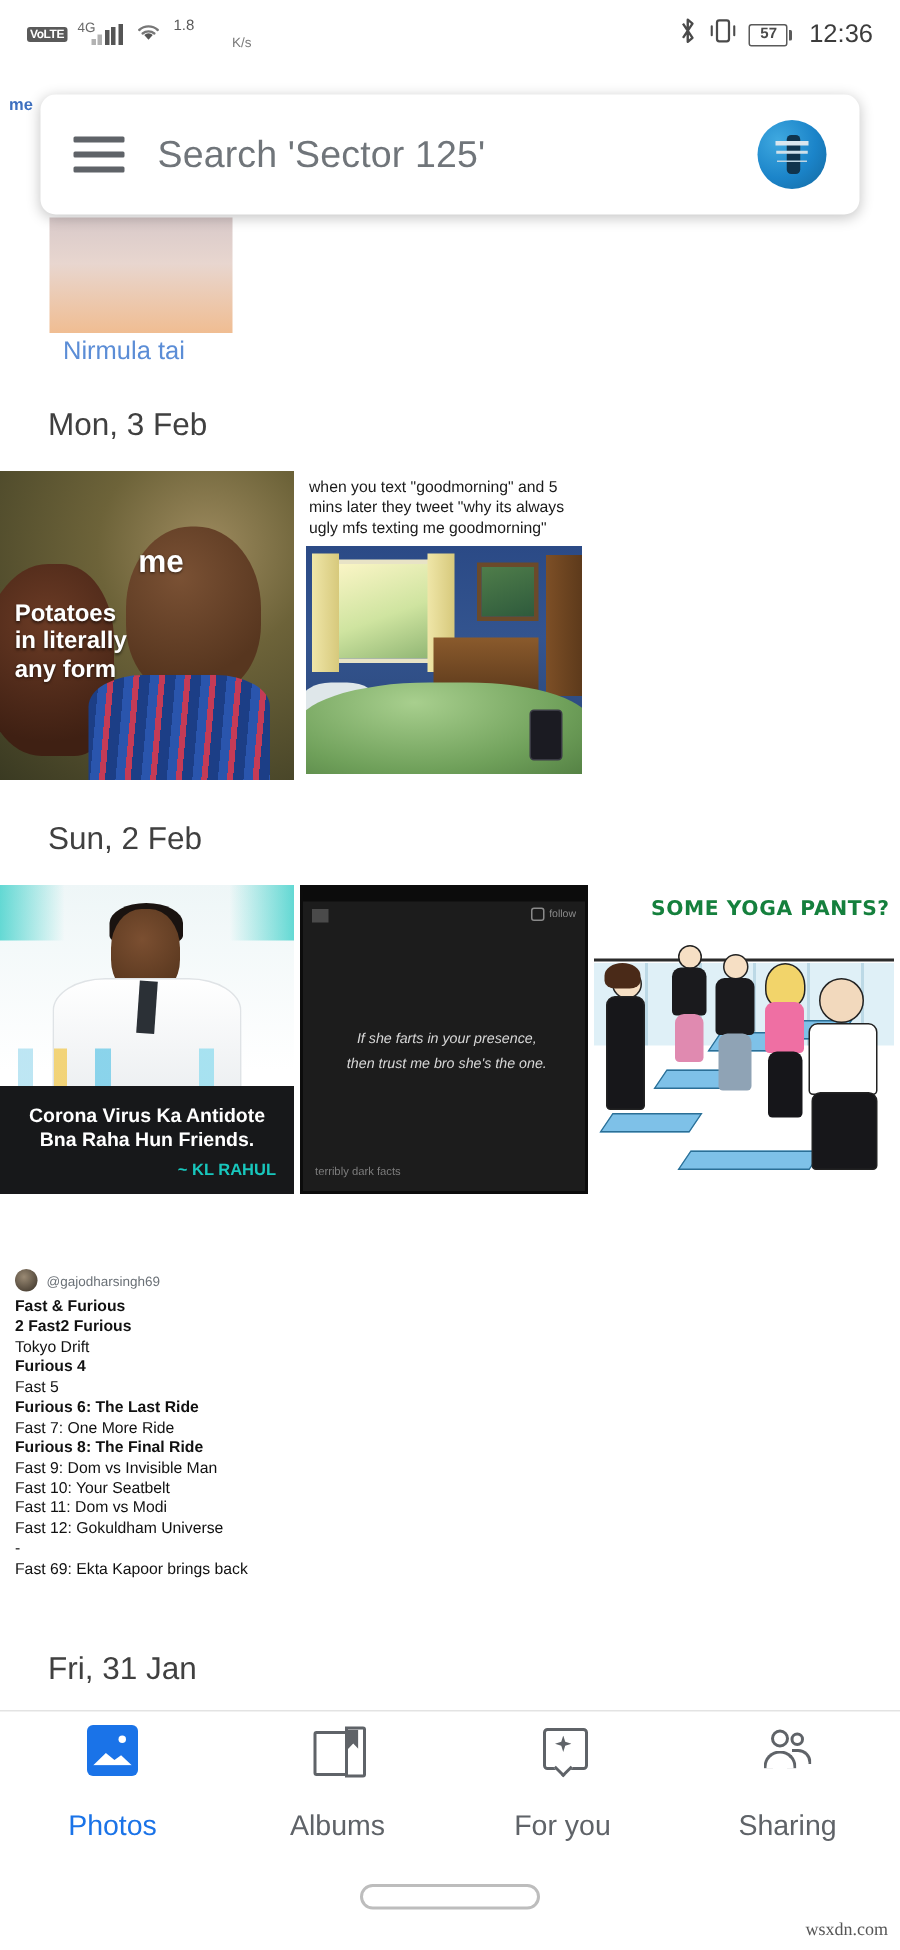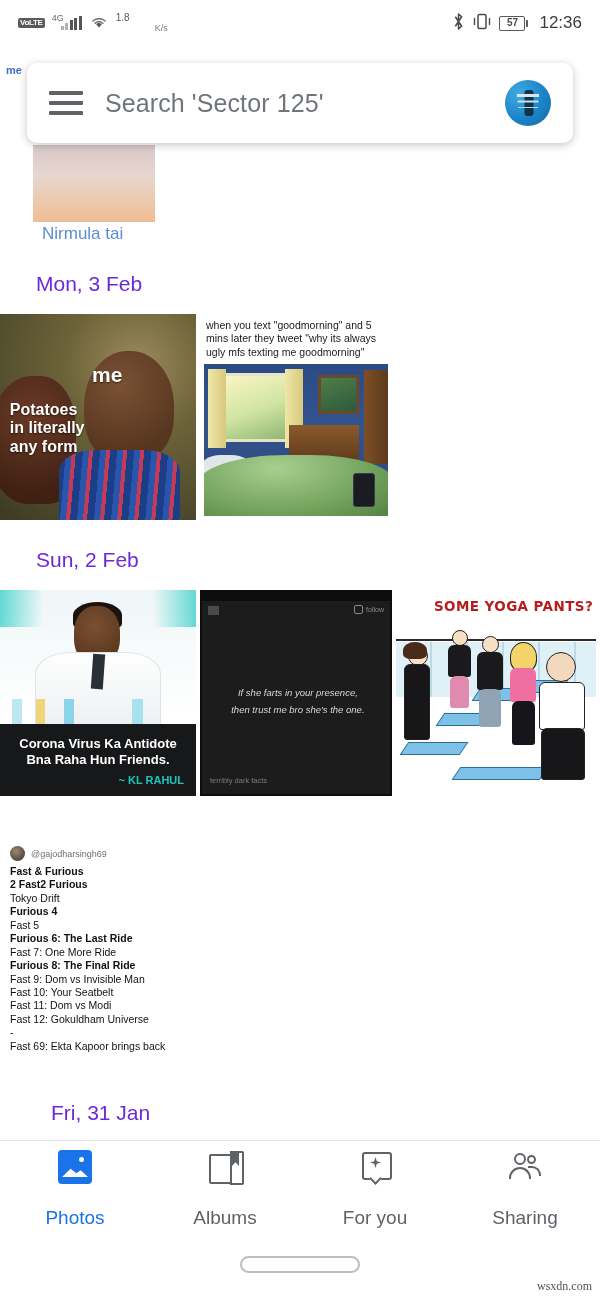--- a/index.html
+++ b/index.html
@@ -75,21 +75,21 @@
   .avatar::after {
     content:""; position:absolute; left: 50%; top: 30%; width: 22px; height: 3px;
     background: #d9e6ee; transform: translateX(-50%);
     box-shadow: 0 6px 0 -0.5px #cfe0ea, 0 12px 0 -1px #bed5e3;
   }
 
   
   .content { position: absolute; top: 46px; left: 0; width: 600px; }
 
   .date-header {
-    font-size: 21px; color: #6d28d9; padding-left: 16px; font-weight: 400; margin-left: 20px;
+    font-size: 21px; color: #404040; padding-left: 32px; font-weight: 400;
   }
 
   .caption-tile { position: absolute; left: 33px; top: 99px; }
   .caption-tile .thumb { width: 122px; height: 77px; overflow:hidden; position:relative;
      background: linear-gradient(180deg,#d8c9c9 0%, #e8d6cf 40%, #f0bd92 100%); }
   .caption-tile .label { font-size: 17px; color: #5b8dd6; margin-top: 2px; padding-left: 9px; }
 
   .grid-row { display: flex; gap: 4px; }
   .tile { position: relative; overflow: hidden; background:#eee; }
 
@@ -220,21 +220,21 @@
   .m-dark .q {
     position:absolute; left:10%; top:43%; width:82%;
     color:#d8d8d8; font-size:9.5px; font-style: italic; line-height:1.8; text-align:center;
   }
   .m-dark .wm { position:absolute; left:8px; bottom:9px; font-size:7.5px; color:#7d7d7d; }
 
   
   .m-yoga { background:#ffffff; }
   .m-yoga .bubble {
     position:absolute; left:19%; top:4%; font-size:13.5px; font-weight:bold;
-    color:#b91c1c; letter-spacing:.4px; font-family:"DejaVu Sans", sans-serif;
+    color:#15803d; letter-spacing:.4px; font-family:"DejaVu Sans", sans-serif;
   }
   .m-yoga .wallline {
     position:absolute; left:0; right:0; top:24%; height:2px; background:#2b2b2b;
   }
   .m-yoga .mirrors {
     position:absolute; left:0; right:0; top:25%; height:28%;
     background: repeating-linear-gradient(90deg,#dff0f7 0 34px, #bcd9e6 34px 36px);
   }
   .m-yoga .floor { position:absolute; left:0; right:0; bottom:0; height:48%; background:#fff; }
   .m-yoga .mat {
@@ -528,21 +528,21 @@
         <div class="line b">Furious 8: The Final Ride</div>
         <div class="line">Fast 9: Dom vs Invisible Man</div>
         <div class="line">Fast 10: Your Seatbelt</div>
         <div class="line">Fast 11: Dom vs Modi</div>
         <div class="line">Fast 12: Gokuldham Universe</div>
         <div class="line">-</div>
         <div class="line">Fast 69: Ekta Kapoor brings back</div>
       </div>
     </div>
 
-    <div style="position:absolute; top:1055px; left:15px; width:536px;">
+    <div style="position:absolute; top:1055px; left:0; width:536px;">
       <div class="date-header">Fri, 31 Jan</div>
     </div>
 
   </div>
 
   <div class="navwrap">
     <div class="navitem active">
       <div class="navicon ic-photos"></div>
       <div class="lbl">Photos</div>
     </div>

